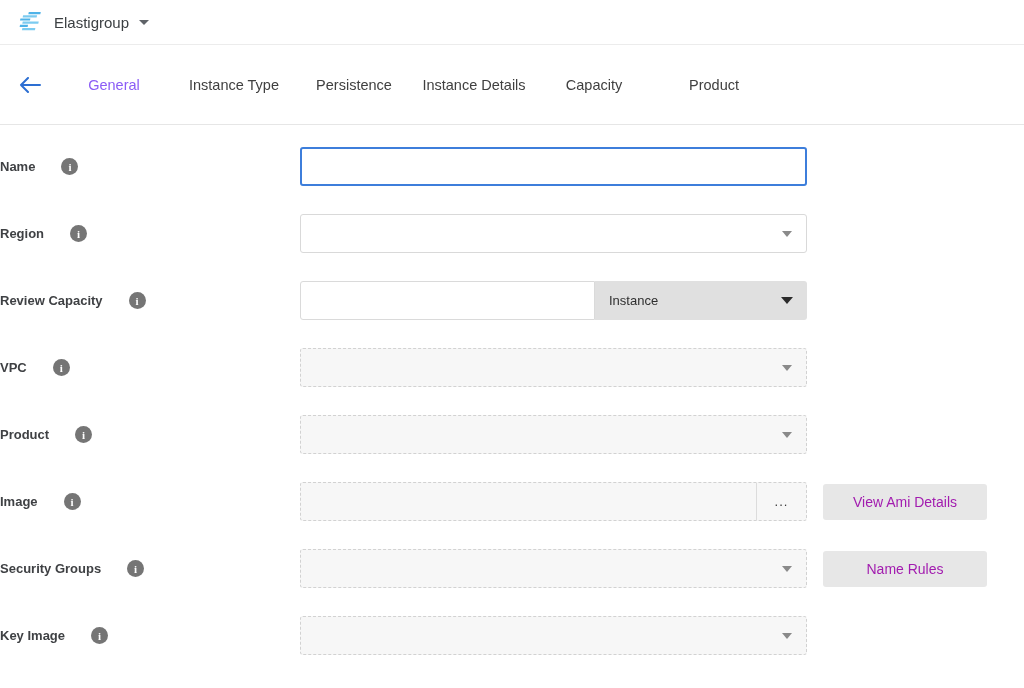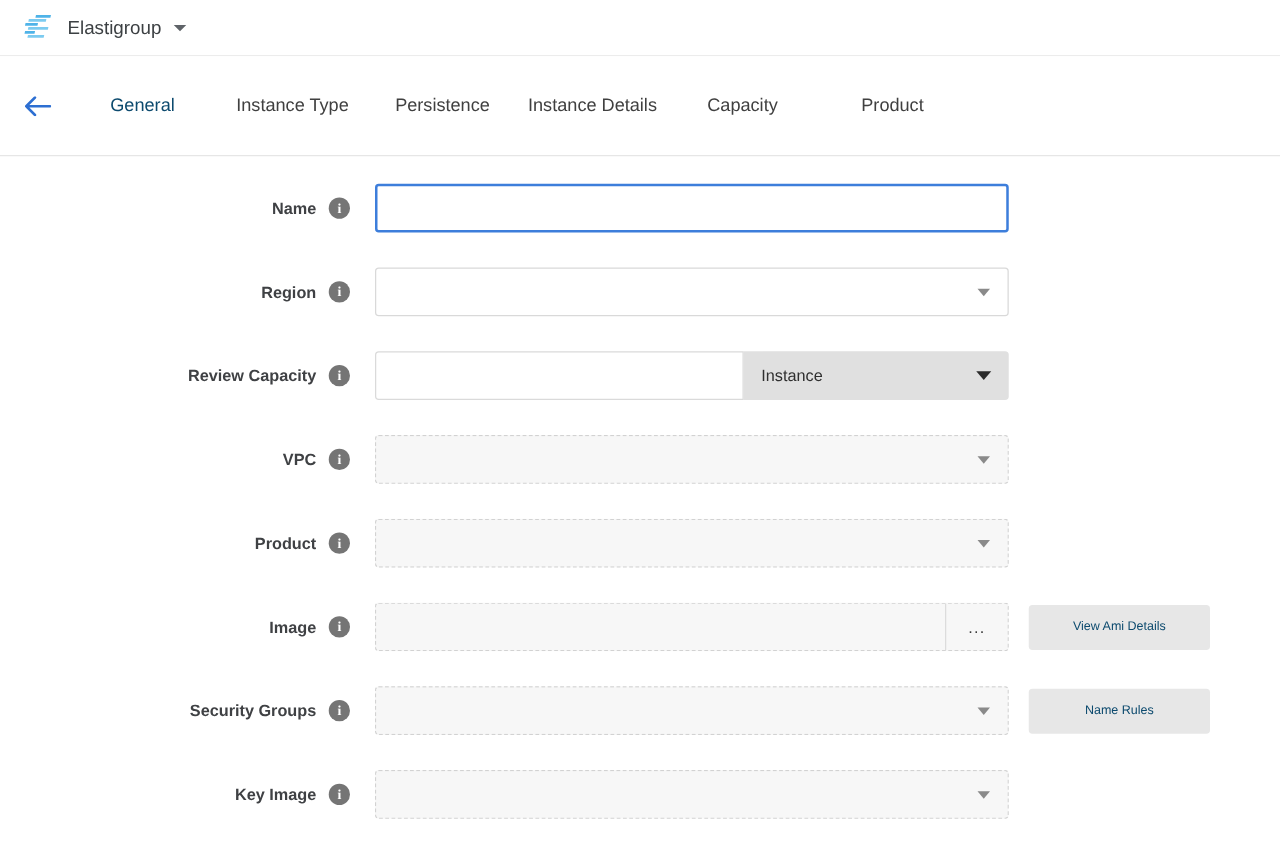--- a/index.html
+++ b/index.html
@@ -17,27 +17,27 @@
   .topbar .tri-down { margin-left:10px; cursor:pointer; }
 
   
   .tabbar { height:80px; border-bottom:1px solid #e6e6e6; display:flex;
             align-items:center; background:#fff; }
   .back-btn { margin-left:18px; width:24px; height:24px; display:flex;
               align-items:center; justify-content:center; cursor:pointer; }
   .tabs { display:flex; margin-left:12px; }
   .tab { width:120px; text-align:center; font-size:14.5px; color:#404040;
          cursor:pointer; white-space:nowrap; }
-  .tab.active { color:#0c4a6e; }
+  .tab.active { color:#8b5cf6; }
 
   
   .form { padding-top:22px; }
   .row { display:flex; align-items:center; margin-bottom:28px; height:39px; }
-  .label-wrap { width:300px; display:flex; justify-content:flex-end;
-                align-items:center; padding-right:20px; }
+  .label-wrap { width:300px; display:flex; justify-content:flex-start;
+                align-items:center; padding-right:20px;gap:16px; }
   .field-label { font-size:13px; font-weight:bold; color:#3f4144; }
   .info-icon { width:17px; height:17px; min-width:17px; border-radius:50%;
                background:#757575; color:#fff; font-size:11px; font-weight:bold;
                display:flex; align-items:center; justify-content:center;
                margin-left:10px; cursor:pointer;
                font-family:"Liberation Serif", serif; }
 
   .control { width:507px; height:39px; border-radius:3px; position:relative; }
 
   input.text-focused { border:2px solid #3d7edb; outline:none; font-size:14px;
@@ -62,22 +62,22 @@
   .unit-label { font-size:13px; color:#2f2f2f; }
   .tri-dark { width:0; height:0; border-left:6px solid transparent;
               border-right:6px solid transparent; border-top:7px solid #2b2b2b; }
 
   .image-box { justify-content:flex-end; padding:0; }
   .browse-cell { width:50px; height:100%; border-left:1px solid #dcdcdc;
                  display:flex; align-items:center; justify-content:center;
                  font-size:13px; color:#3a3a3a; letter-spacing:1px;
                  cursor:pointer; }
 
-  .action-btn { margin-left:16px; width:145px; height:36px; background:#e7e7e7;
-                color:#0c4a6e; font-size:10px; border:none; border-radius:3px;
+  .action-btn { margin-left:16px; width:164px; height:36px; background:#e7e7e7;
+                color:#a21caf; font-size:14px; border:none; border-radius:3px;
                 display:flex; align-items:center; justify-content:center;
                 cursor:pointer; white-space:nowrap; }
 </style>
 </head>
 <body>
 
 <div class="topbar">
   <span class="logo">
     <svg width="26" height="22" viewBox="0 0 26 22">
       <g transform="skewX(-12) translate(5,0)">

